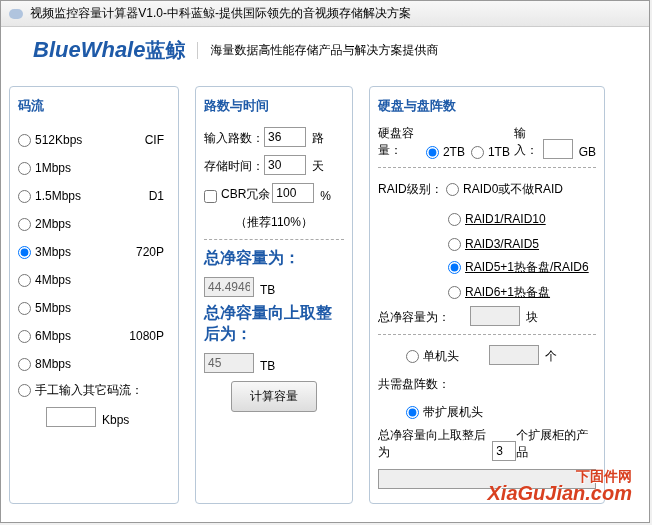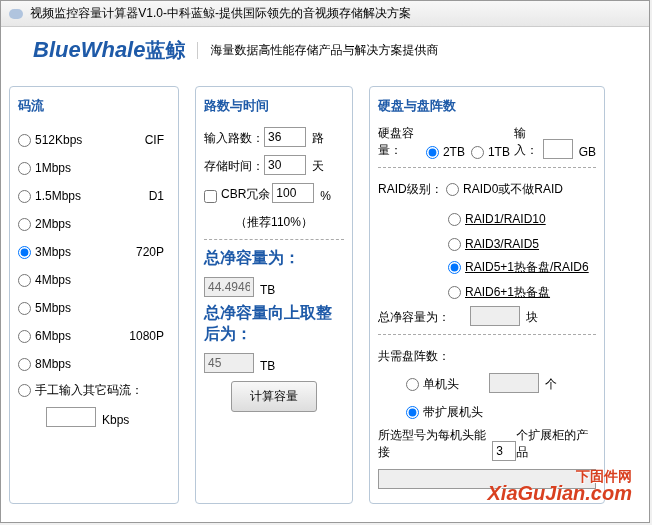--- a/index.html
+++ b/index.html
@@ -218,39 +218,39 @@
                 <span>RAID6+1热备盘</span>
               </label>
             </div>
       </div>
       <div class="row">
         <span>总净容量为：</span>
         <input type="text" class="w50" disabled="" style="margin-left: 20px;">
         <span class="suffix">块</span>
       </div>
       <div class="hr"></div>
+      <div class="row indent">
+        <label>
+              <input type="radio" name="head" class="radio" style=""> 
+              <span>单机头</span>
+            </label>
+        <input type="text" class="w50" disabled="" style="margin-left: 30px;">
+        <span class="suffix">个</span>
+      </div>
       <div class="row">
             <span>共需盘阵数：</span>
           </div>
       <div class="row indent">
         <label>
-              <input type="radio" name="head" class="radio" style=""> 
-              <span>单机头</span>
-            </label>
-        <input type="text" class="w50" disabled="" style="margin-left: 30px;">
-        <span class="suffix">个</span>
-      </div>
-      <div class="row indent">
-        <label>
               <input type="radio" name="head" checked="" class="radio" style=""> 
               <span>带扩展机头</span>
             </label>
       </div>
       <div class="row">
-        <span>所选型号为每机头能接</span>
+        <span>总净容量向上取整后为</span>
         <input type="text" class="w24" value="3" style="">
         <span>个扩展柜的产品</span>
       </div>
       <div class="row">
         <input type="text" disabled="" style="width: 250px;">
       </div>
     </div>
   </div>
 
   <div class="footer">Copyright © 2007-2013天津中科蓝</div>

